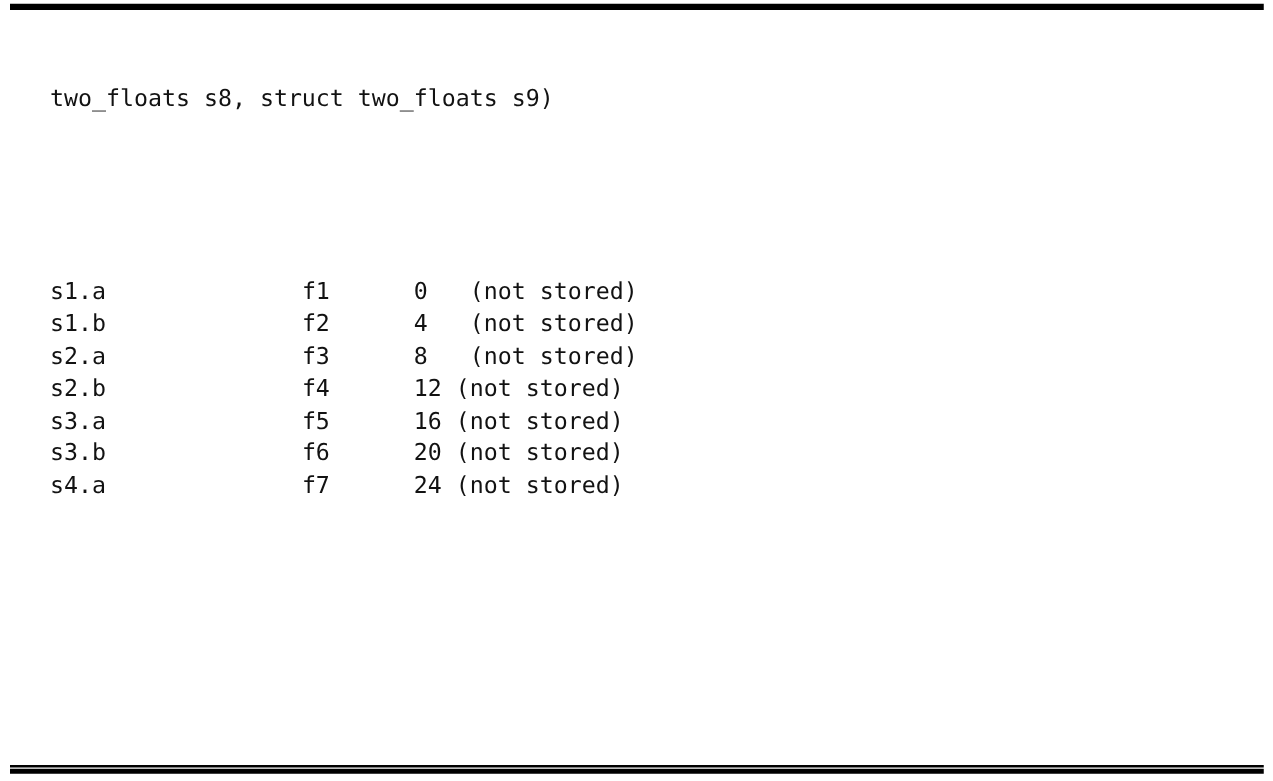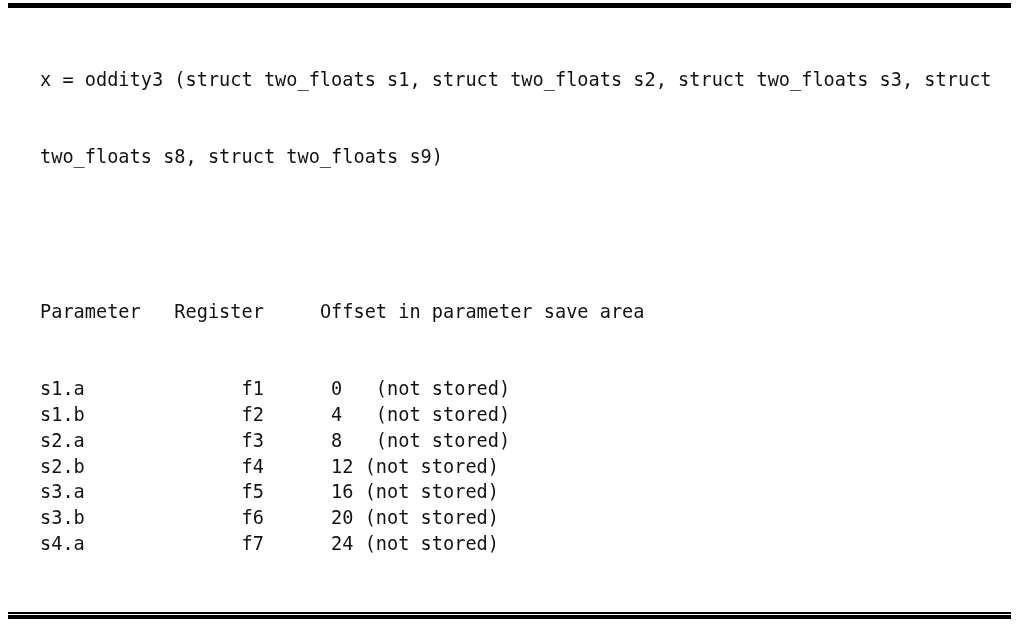--- a/index.html
+++ b/index.html
@@ -24,21 +24,19 @@
     content:"";position:absolute;left:-1px;top:-20px;
     width:2px;height:24px;background:var(--caret,#3c3c3c);
   }
 </style>
 </head>
 <body style="--bg: #ffffff; --ink: #121212; --rule: #000000; --caret: #3c3c3c;">
 
 <div class="rule" id="rule-top"></div>
 
 <div id="content">
-  <div class="line">x = oddity3 (struct two_floats s1, struct two_floats s2, struct two_floats s3, struct</div>
   <div class="line">two_floats s8, struct two_floats s9)</div>
   <div class="line"></div>
-  <div class="line"><span id="hdr-param">Parameter   </span><span id="hdr-reg">Register     </span><span id="hdr-off">Offset in parameter save area</span></div>
   <div id="rows"><div class="line"><span>s1.a              </span><span>f1      </span><span>0   (not stored)</span></div><div class="line"><span>s1.b              </span><span>f2      </span><span>4   (not stored)</span></div><div class="line"><span>s2.a              </span><span>f3      </span><span>8   (not stored)</span></div><div class="line"><span>s2.b              </span><span>f4      </span><span>12 (not stored)</span></div><div class="line"><span>s3.a              </span><span>f5      </span><span>16 (not stored)</span></div><div class="line"><span>s3.b              </span><span>f6      </span><span>20 (not stored)</span></div><div class="line"><span>s4.a              </span><span>f7      </span><span>24 (not stored)</span></div></div>
 </div>
 
 <div class="rule" id="rule-bottom-thin"></div>
 <div class="rule" id="rule-bottom-thick"></div>
 
 </body></html>

